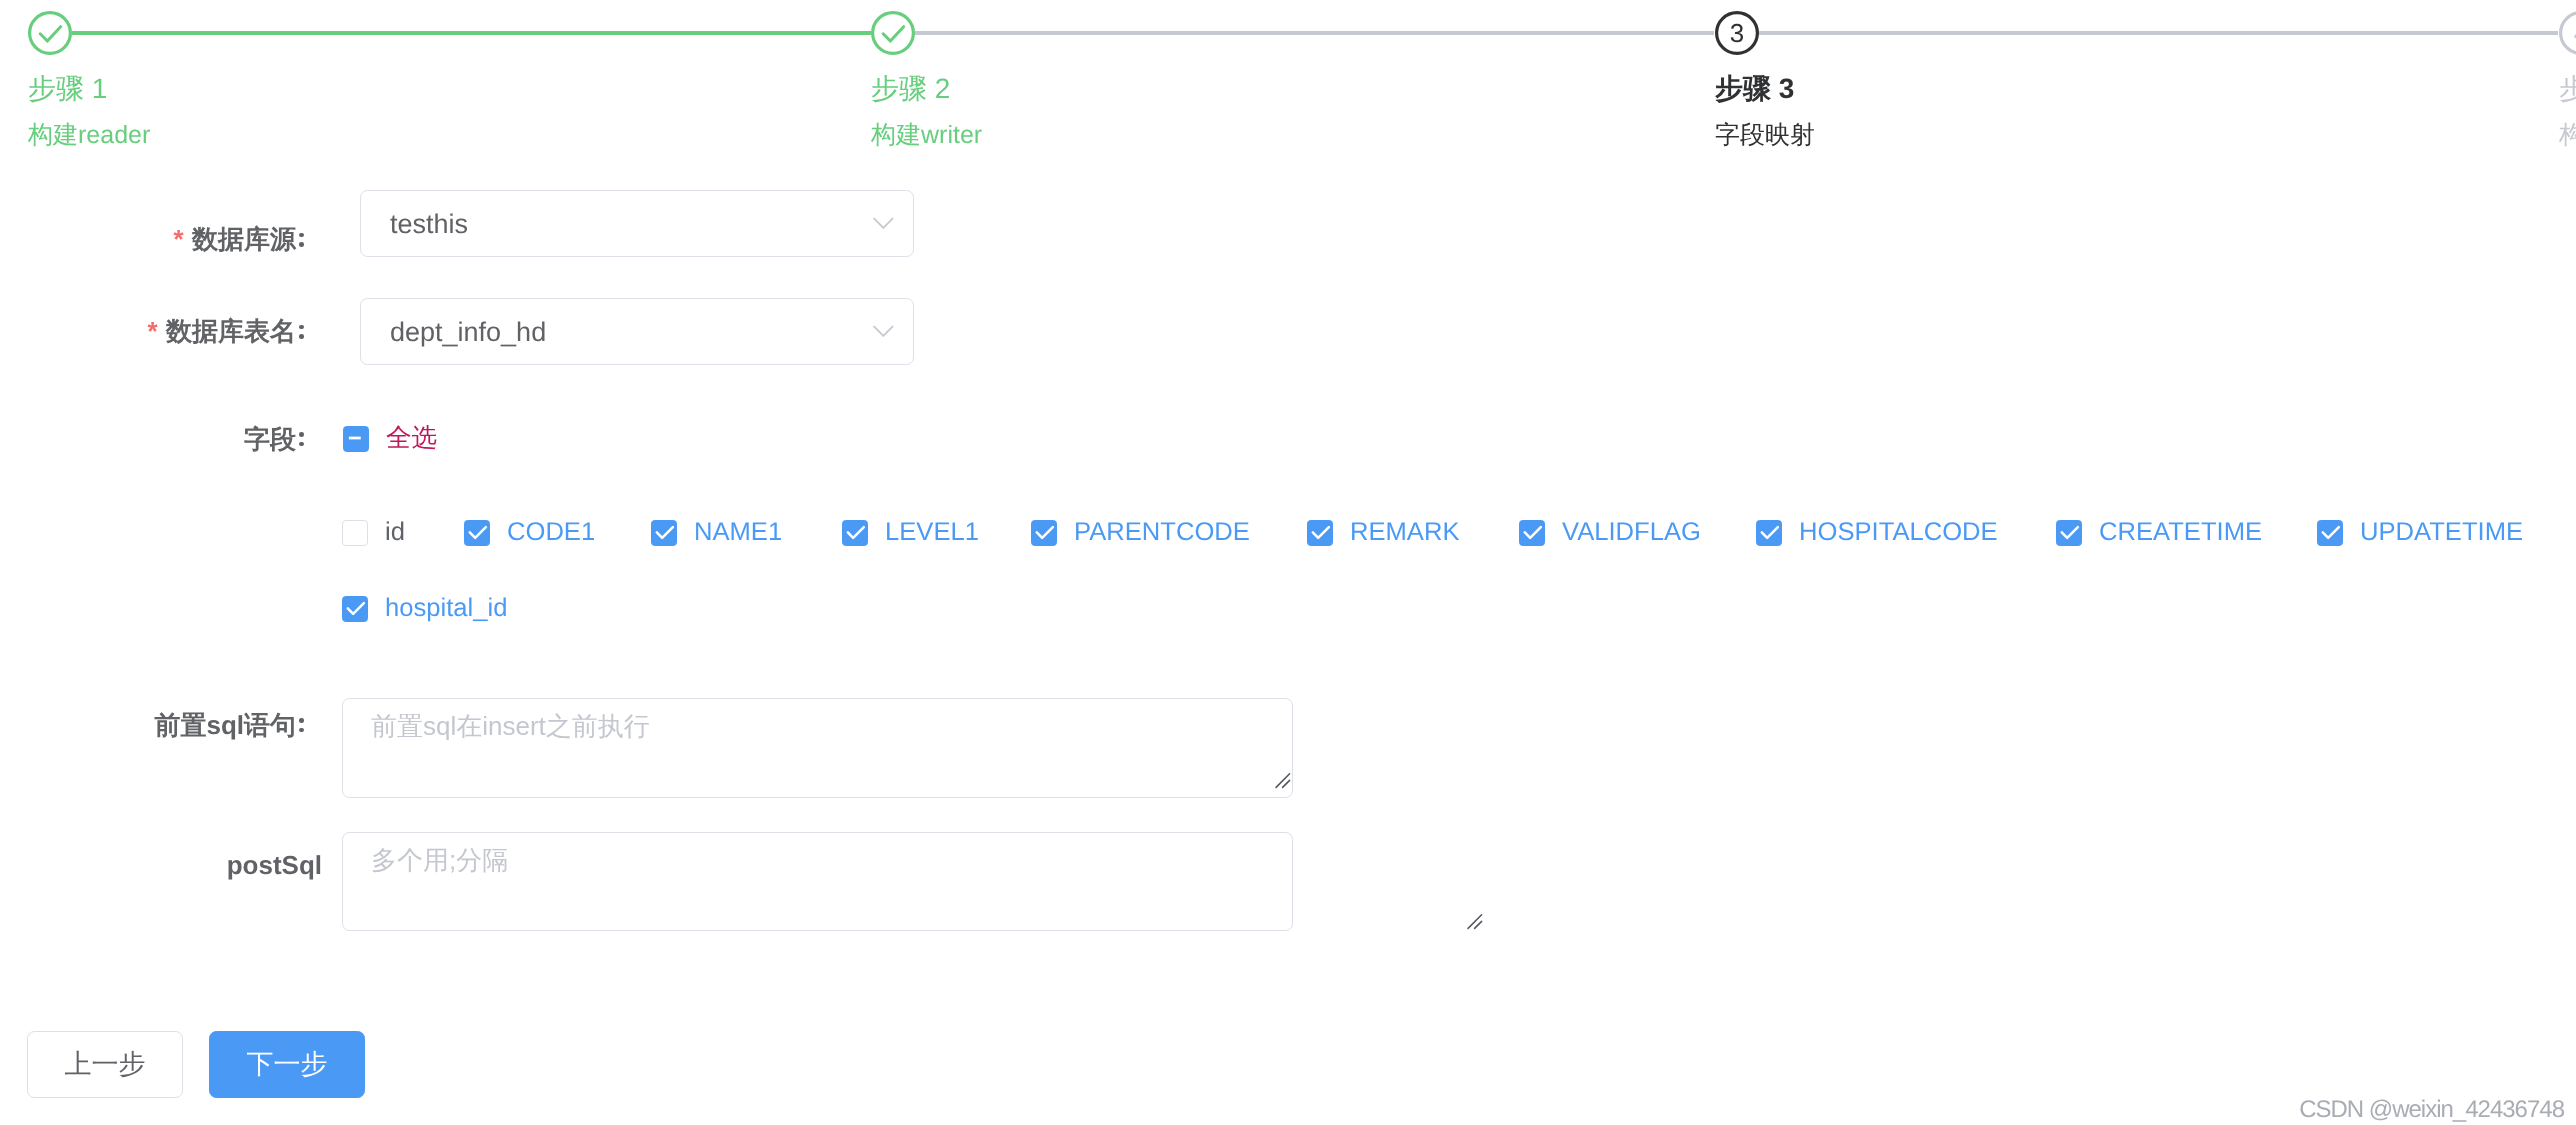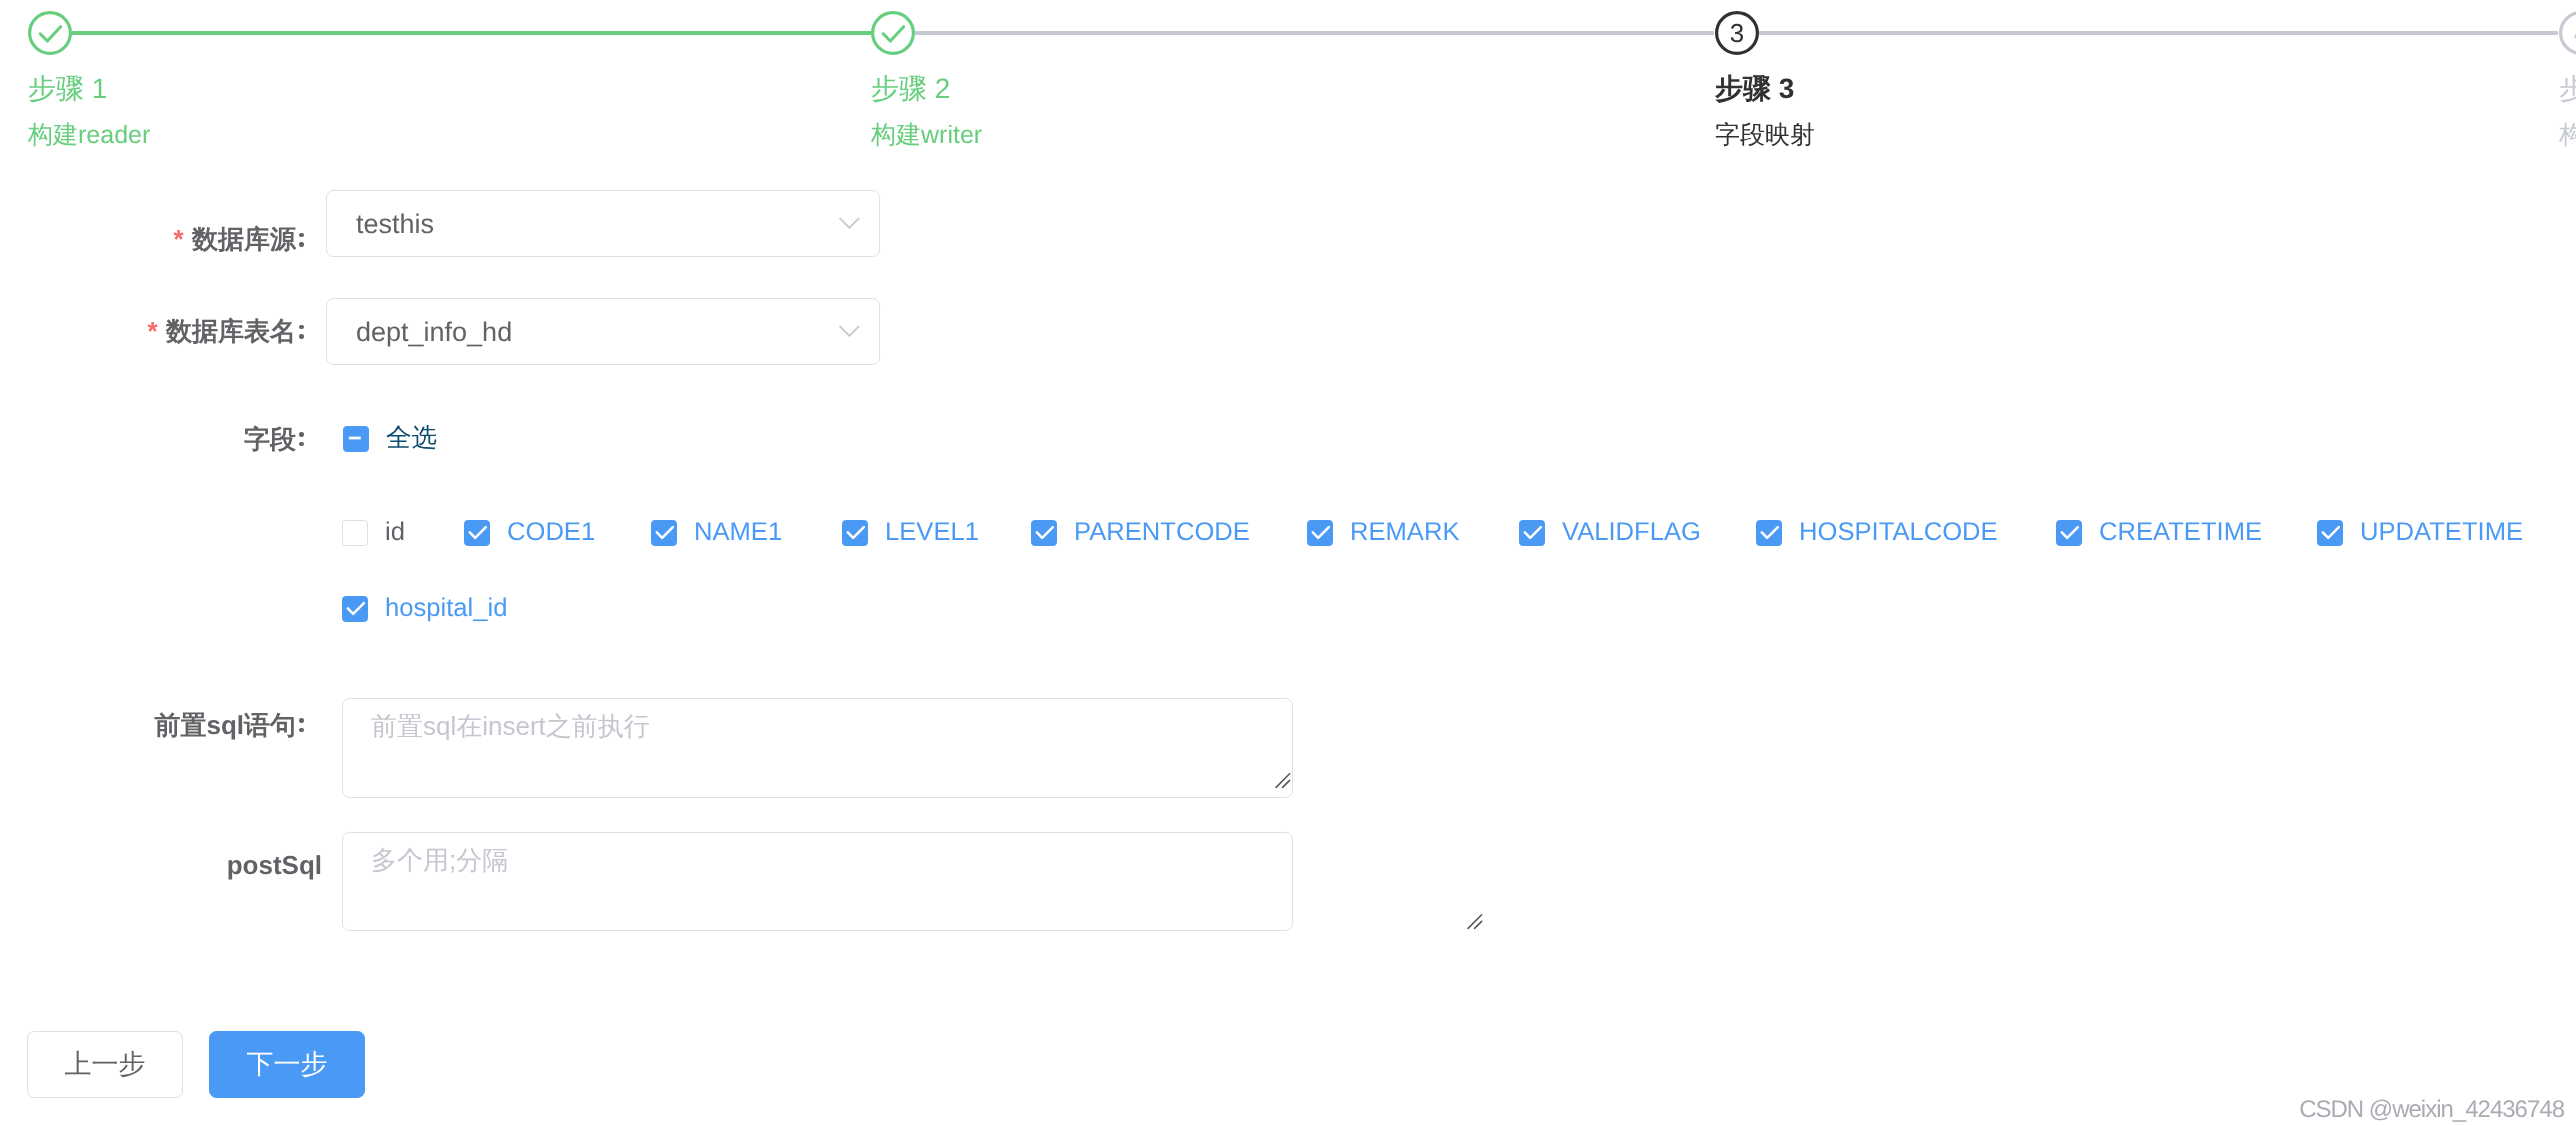--- a/index.html
+++ b/index.html
@@ -37,34 +37,34 @@
   .flabel{position:absolute;left:0;width:322px;font-size:26px;color:#606266;
           font-weight:700;text-align:right;white-space:nowrap;line-height:37px;}
   .req{color:#f56c6c;font-weight:700;margin-right:8.3px;font-size:26px;}
   .fullcolon{display:inline-block;width:26px;height:0;position:relative;
              vertical-align:baseline;overflow:visible;font-size:0;}
   .fullcolon i{position:absolute;left:3px;width:4.5px;height:4.5px;border-radius:50%;
                background:#606266;}
   .fullcolon i.d1{bottom:10.8px;}
   .fullcolon i.d2{bottom:1.3px;}
 
-  .sel{position:absolute;left:326px;box-sizing:border-box;border:1.8px solid #dcdfe6;
+  .sel{position:absolute;left:360px;box-sizing:border-box;border:1.8px solid #dcdfe6;
        border-radius:7.4px;background:#fff;width:554px;height:67px;}
   .sel-val{position:absolute;left:29px;top:1.8px;bottom:0;display:flex;align-items:center;
            font-size:27px;color:#606266;}
   .sel-arrow{position:absolute;right:18.5px;top:50%;margin-top:-6.5px;width:22px;height:13px;}
 
   .cbx-wrap{position:absolute;height:26px;}
   .cbx{position:absolute;left:-0.5px;top:0;width:26px;height:26px;box-sizing:border-box;
        border-radius:3.7px;border:1.8px solid #dcdfe6;background:#fff;}
   .cbx.on{border-color:#4a9af5;background:#4a9af5;}
   .cbx-lab{position:absolute;left:43px;top:-3.7px;font-size:25.6px;white-space:nowrap;
            line-height:33px;color:#4a9af5;}
   .cbx-lab.off{color:#5f6269;}
-  .cbx-lab.dark{color:#0c4a6e;text-align:center;}
+  .cbx-lab.dark{color:#be185d;text-align:center;}
 
   .ta{position:absolute;left:342px;box-sizing:border-box;border:1.8px solid #dcdfe6;
       border-radius:7.4px;background:#fff;font-family:"Liberation Sans",sans-serif;
       font-size:26px;line-height:35px;color:#606266;padding:10.2px 28px;resize:none;
       outline:none;overflow:hidden;width:951px;}
   .ta::placeholder{color:#c4c7cf;}
   .ta-resize{position:absolute;right:0.9px;bottom:0.9px;width:20.3px;height:18.5px;pointer-events:none;}
 
   .btn{position:absolute;box-sizing:border-box;border-radius:7.4px;font-size:27px;
        display:flex;align-items:center;justify-content:center;cursor:pointer;

